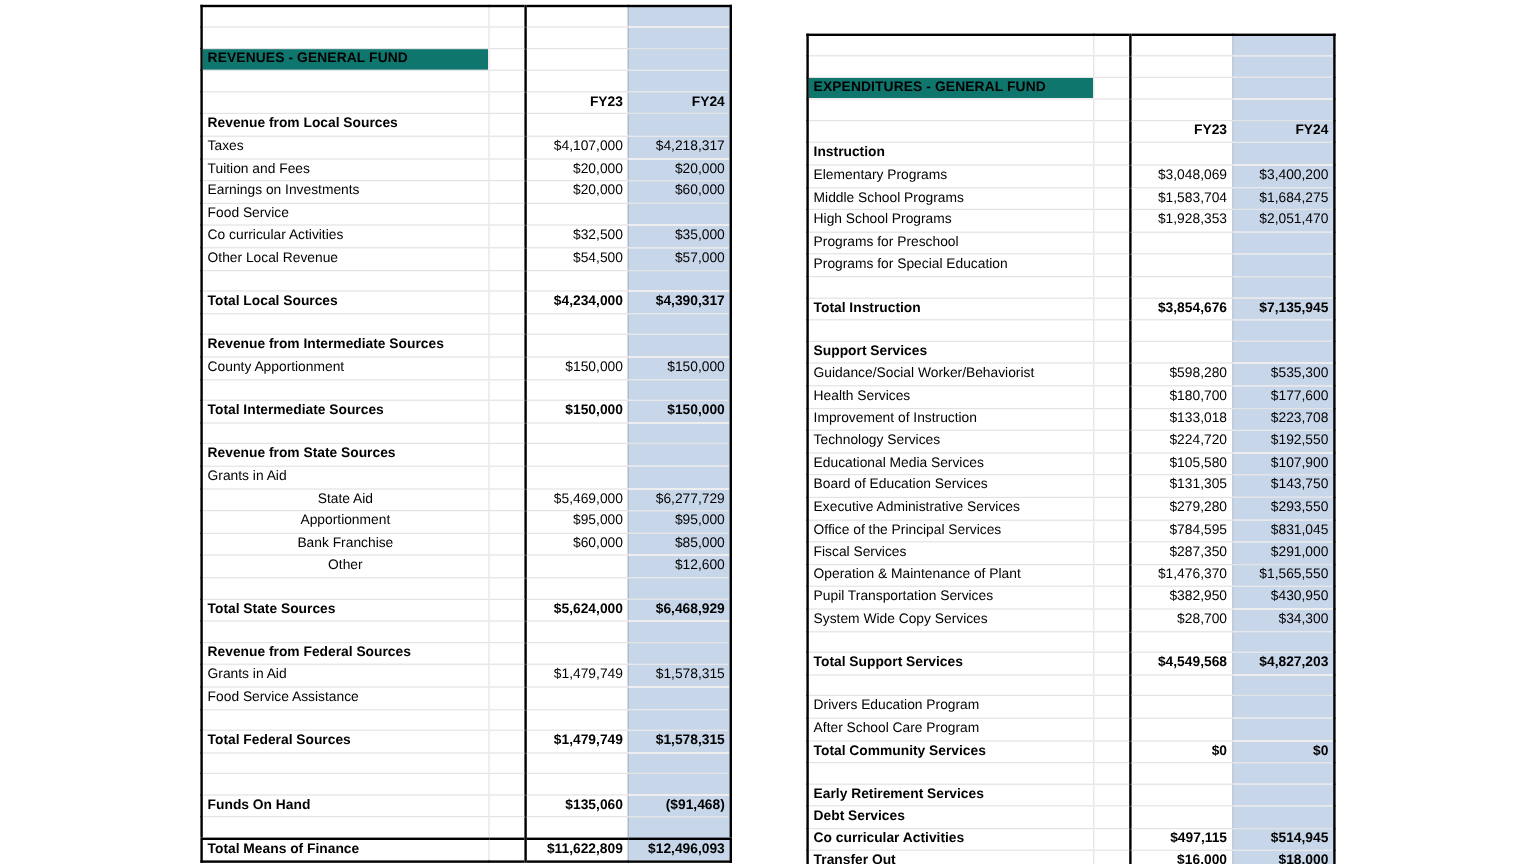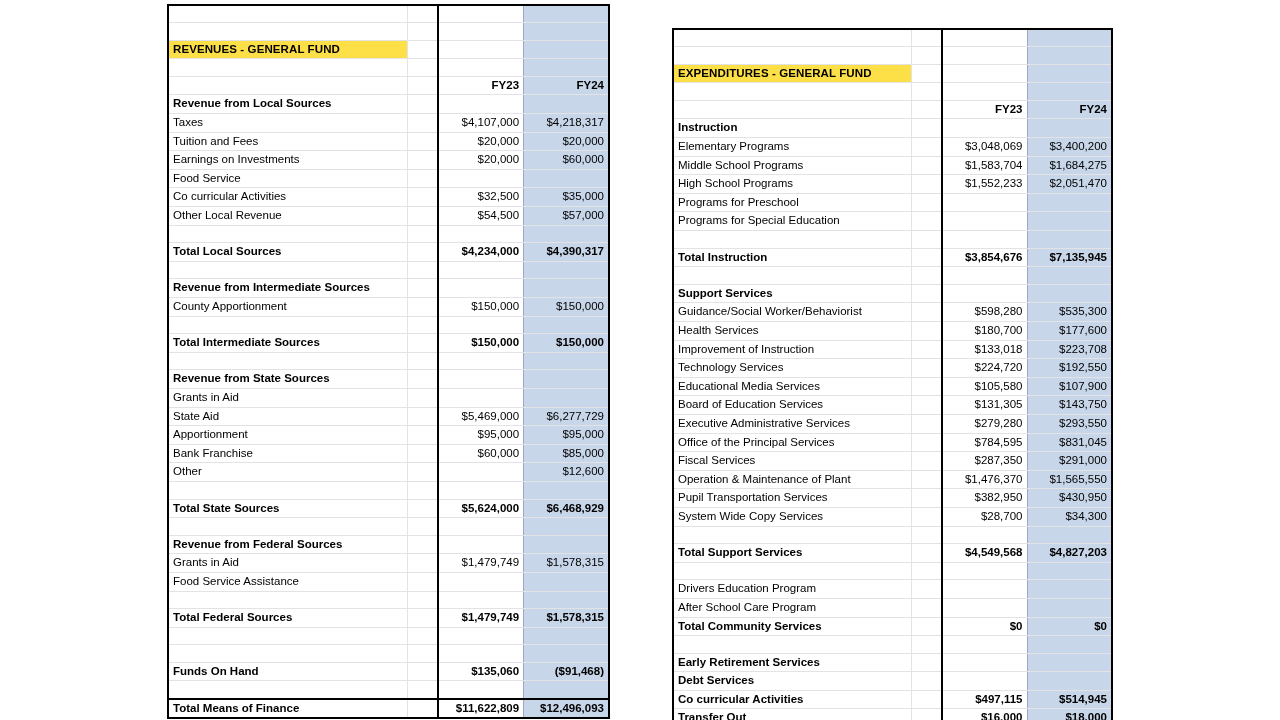--- a/index.html
+++ b/index.html
@@ -41,29 +41,29 @@
   col.c-fy23{width:85px;}
   col.c-fy24{width:85px;}
 
   td.label{text-align:left;}
   td.gap{border-right:2px solid #000;border-left:1px solid #e3e3e6;}
   td.fy23{text-align:right;font-size:11.5px;}
   td.fy24{text-align:right;background:#c8d6e9;border-left:1px solid #9aa9bd;}
 
   tr.r-banner td{border-bottom:1px solid #e3e3e6;}
   td.banner{
-    background:#fde047;font-weight:bold;font-size:12px;
+    background:#0f766e;font-weight:bold;font-size:12px;
     letter-spacing:.1px;color:#000;
   }
   td.hdr{font-weight:bold;text-align:right;border-bottom:2px solid #000;}
   td.hdr-blank{border-bottom:2px solid #000;}
   td.hdr-gap{border-right:2px solid #000;border-left:1px solid #e3e3e6;border-bottom:2px solid #000;}
 
   td.sect{font-weight:bold;}
-  td.ind1{padding-left:10px;}
+  td.ind1{padding-left:10px;text-align:center;}
   td.bold{font-weight:bold;}
   td.subtot{border-top:1px solid #000;}
   tr.grand td{border-top:2px solid #000;font-weight:bold;}
 </style>
 </head>
 <body>
 
 <div class="sheet">
 
   <div class="panel" id="revenue-panel">
@@ -366,21 +366,21 @@
           </tr>
           <tr>
             <td class="label">Middle School Programs</td>
             <td class="gap"></td>
             <td class="fy23">$1,583,704</td>
             <td class="fy24">$1,684,275</td>
           </tr>
           <tr>
             <td class="label">High School Programs</td>
             <td class="gap"></td>
-            <td class="fy23">$1,552,233</td>
+            <td class="fy23">$1,928,353</td>
             <td class="fy24">$2,051,470</td>
           </tr>
           <tr>
             <td class="label">Programs for Preschool</td>
             <td class="gap"></td>
             <td class="fy23"></td>
             <td class="fy24"></td>
           </tr>
           <tr>
             <td class="label">Programs for Special Education</td>

